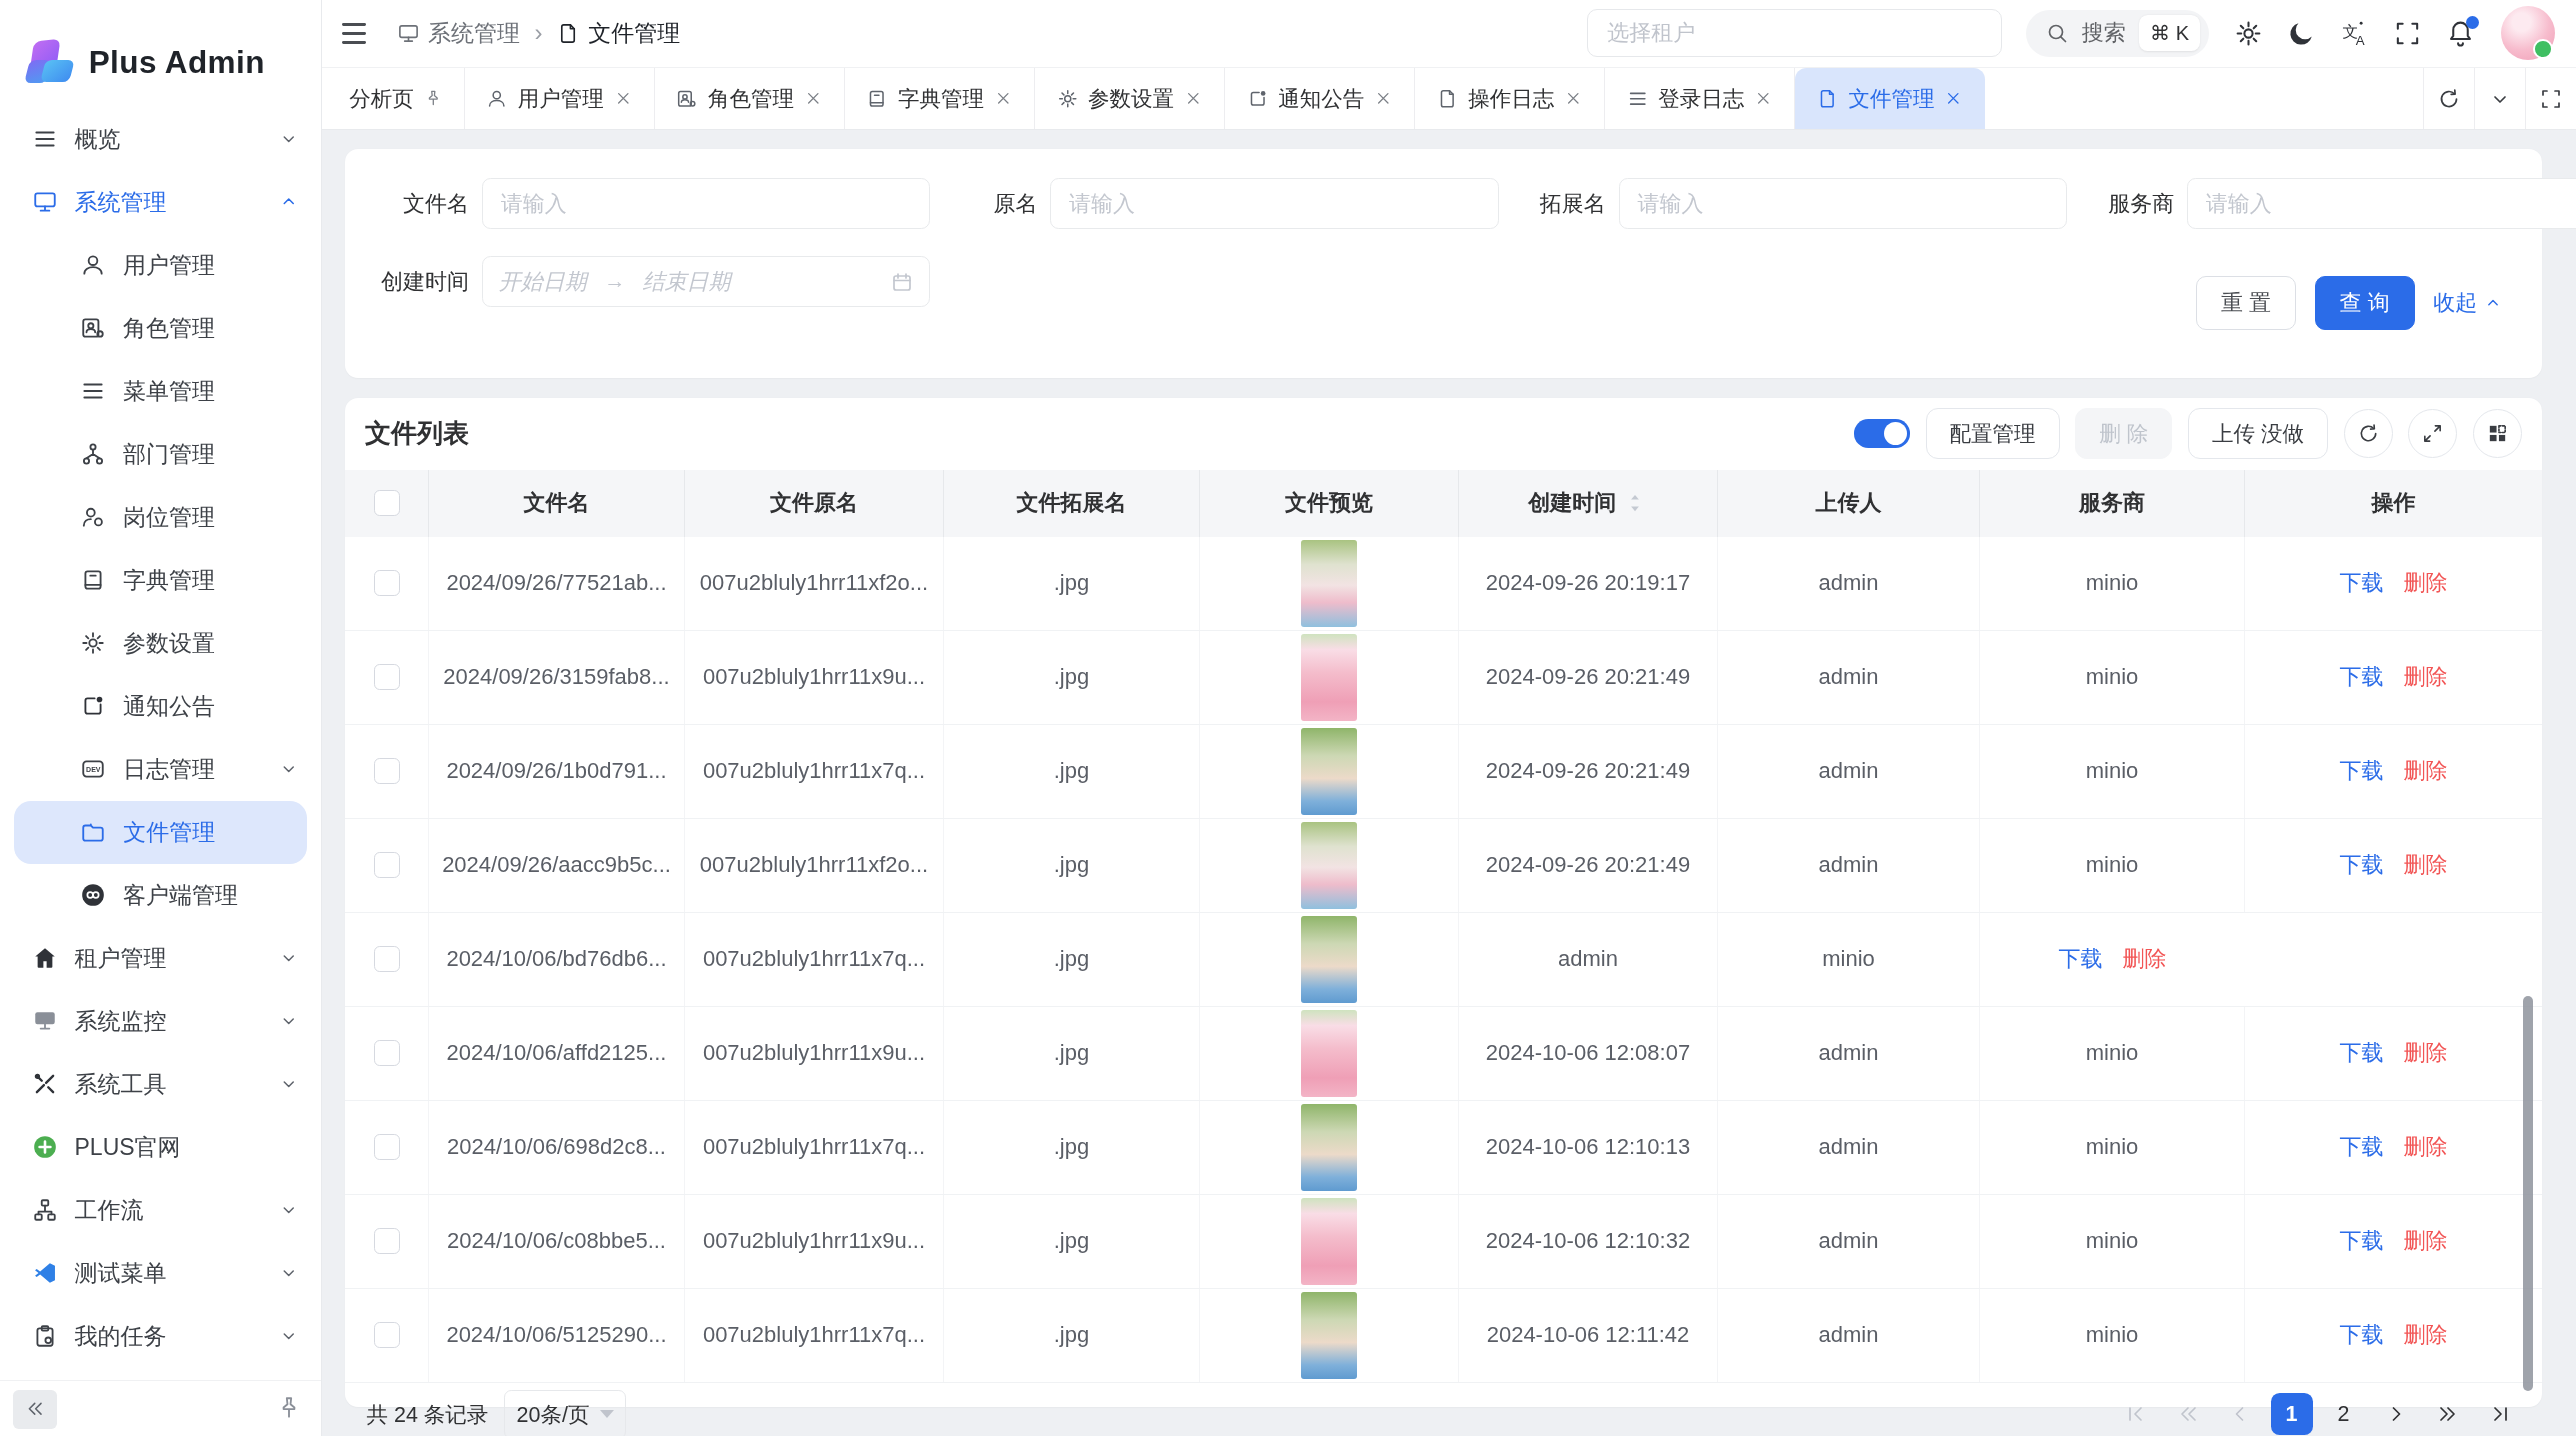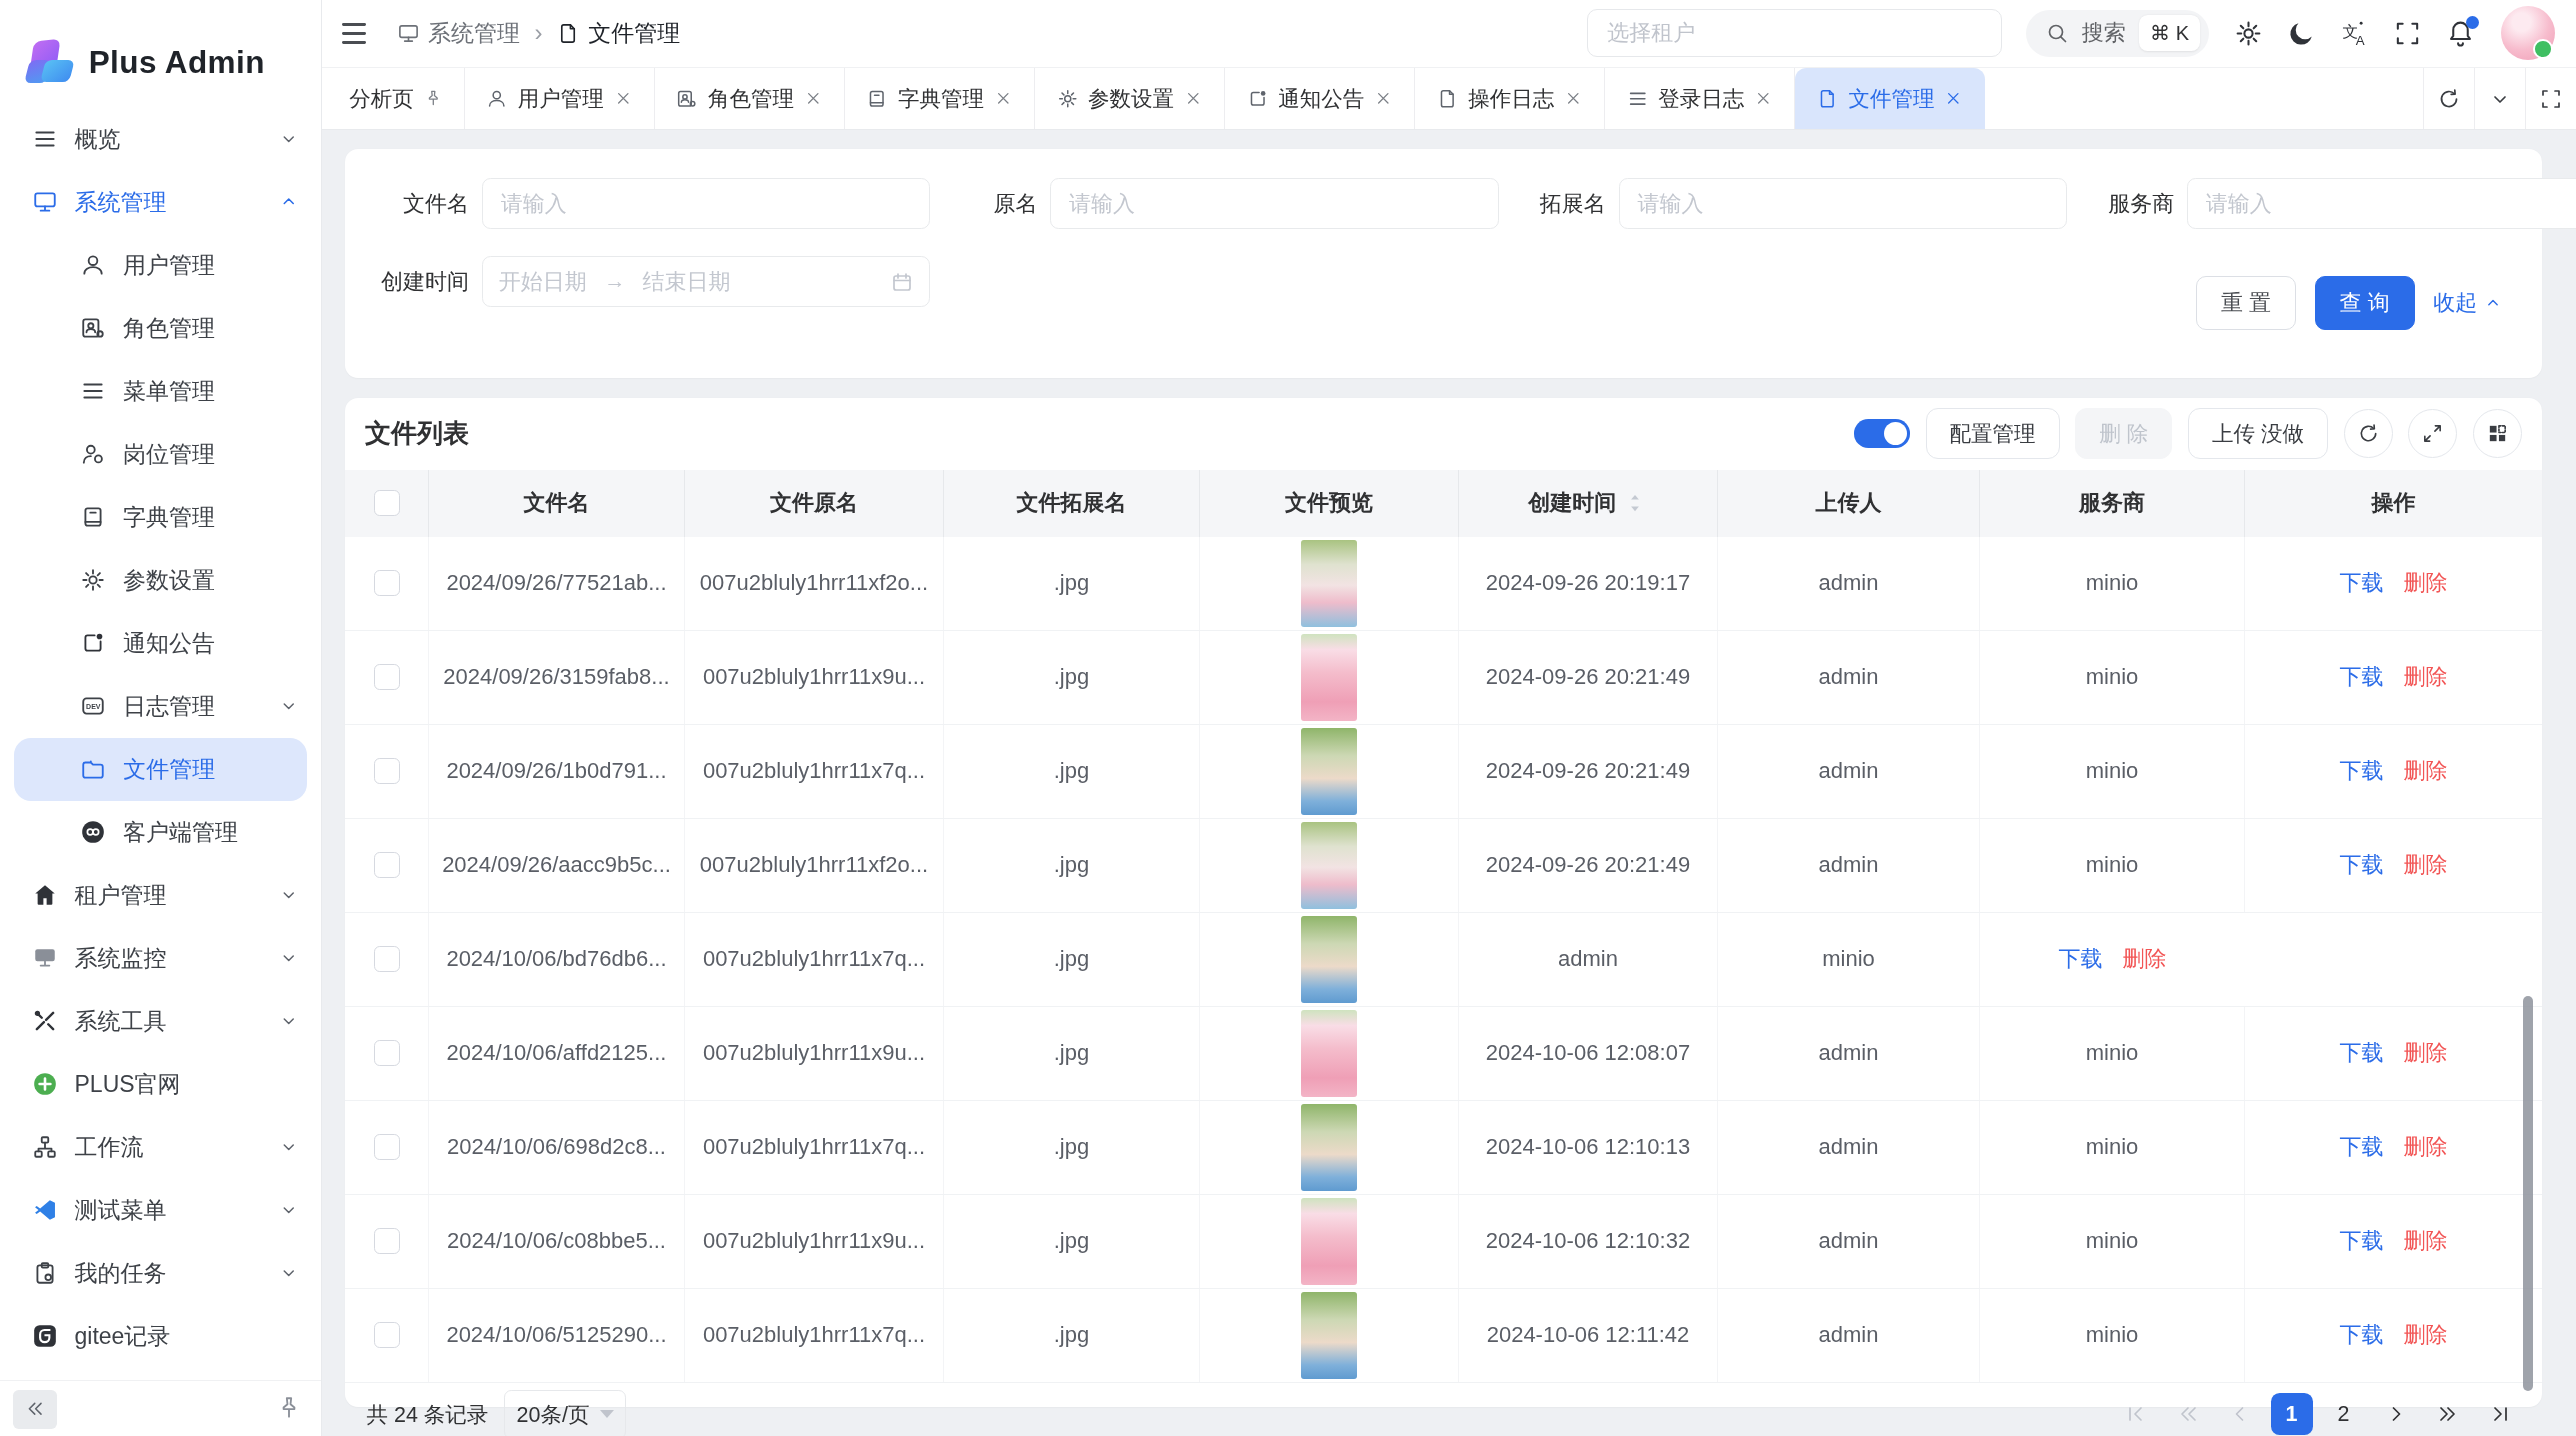--- a/index.html
+++ b/index.html
@@ -83,21 +83,21 @@
   .card{background:#fff;border-radius:13px;box-shadow:0 0.7px 1.4px rgba(0,0,0,.03);}
   .filter-card{height:200px;padding:29px 17px 0 17px;position:relative;flex:0 0 auto;}
   .frow{display:grid;grid-template-columns:repeat(4,1fr);}
   .fg{display:flex;align-items:center;height:52px;}
   .fl{width:107px;text-align:right;margin-right:13px;font-size:22px;color:#303133;flex:0 0 auto;}
   .fin{flex:0 0 415px;height:49px;border:1.4px solid #e8eaec;border-radius:8.6px;display:flex;align-items:center;padding:0 15.7px;background:#fff;}
   .fin input{border:none;outline:none;width:100%;font-size:22px;background:transparent;color:#303133;font-family:inherit;}
   .fin input::placeholder{color:#c3c7cf;}
   .frow2{margin-top:26px;display:flex;align-items:center;}
   .date-range{gap:7.2px;}
-  .date-range .dph{font-size:22px;color:#c3c7cf;white-space:nowrap;}
+  .date-range .dph{font-size:22px;color:#c3c7cf;white-space:nowrap;font-style:italic;}
   .date-range .darrow{color:#c3c7cf;font-size:21.5px;margin:0 10px;}
   .date-range svg{width:24px;height:24px;color:#c3c7cf;margin-left:auto;flex:0 0 auto;}
   .fbtns{position:absolute;right:39px;top:127px;display:flex;align-items:center;gap:18.6px;}
   .btn{height:52px;border-radius:10px;font-size:22px;display:flex;align-items:center;justify-content:center;cursor:pointer;padding:0 24px;white-space:nowrap;}
   .btn-outline{border:1.4px solid #dcdfe5;background:#fff;color:#4a4d52;}
   .btn-primary{background:#2b6ce8;color:#fff;border:1.4px solid #2b6ce8;}
   .link-primary{color:#2b6ce8;font-size:22px;display:flex;align-items:center;gap:5.7px;cursor:pointer;}
   .link-primary .chev{width:20px;height:20px;color:#2b6ce8;}
 
   
@@ -341,20 +341,26 @@
         <span class="ml">角色管理</span>
       </div>
       <div class="mi sub">
         <svg class="ic" viewBox="0 0 36 36" width="26" height="26">
             <use href="#i-lines"></use>
           </svg>
         <span class="ml">菜单管理</span>
       </div>
       <div class="mi sub">
         <svg class="ic" viewBox="0 0 36 36" width="26" height="26">
+            <use href="#i-tree"></use>
+          </svg>
+        <span class="ml">部门管理</span>
+      </div>
+      <div class="mi sub">
+        <svg class="ic" viewBox="0 0 36 36" width="26" height="26">
             <use href="#i-ubadge"></use>
           </svg>
         <span class="ml">岗位管理</span>
       </div>
       <div class="mi sub">
         <svg class="ic" viewBox="0 0 36 36" width="26" height="26">
             <use href="#i-book"></use>
           </svg>
         <span class="ml">字典管理</span>
       </div>

